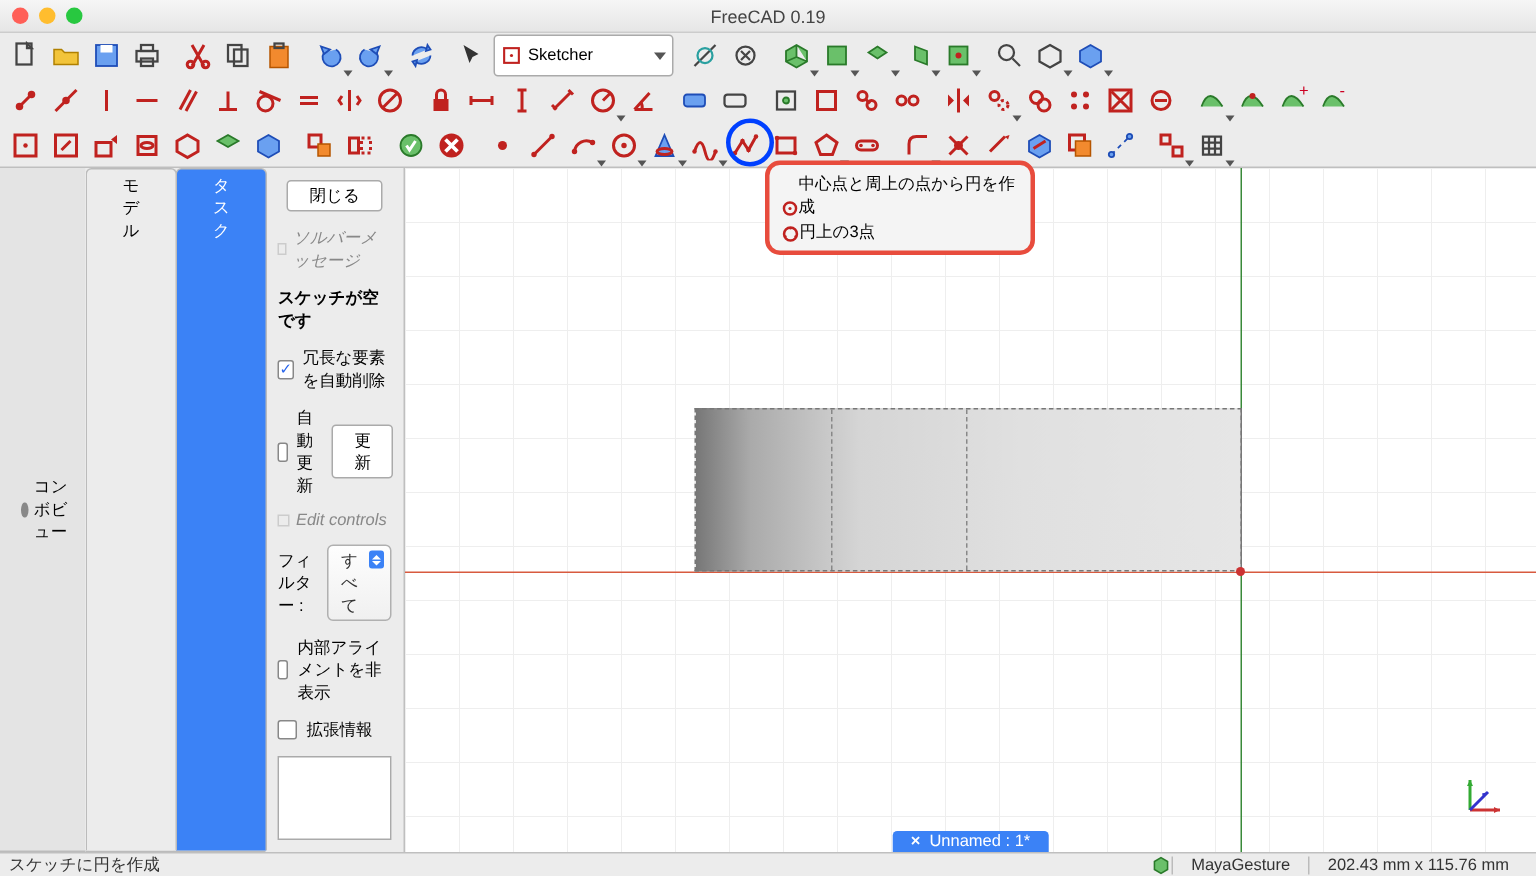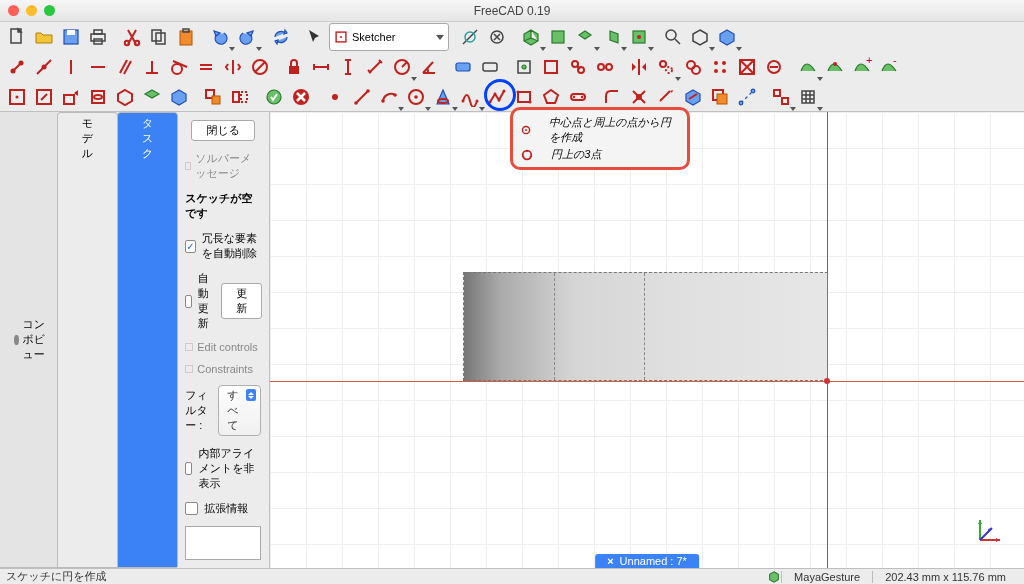--- a/index.html
+++ b/index.html
@@ -24,40 +24,40 @@
 
 
 .wb-sel { min-width: 120px; height: 28px; background: #fff; border: 1px solid #aaa; border-radius: 3px; display: flex; align-items: center; padding: 0 4px; gap: 4px; font-size: 11px; }
 .wb-sel .arrow { margin-left: auto; width: 0; height: 0; border-left: 4px solid transparent; border-right: 4px solid transparent; border-top: 5px solid #555; }
 
 
 .circle-hl { position: absolute; width: 32px; height: 32px; border: 3px solid #0040ff; border-radius: 50%; pointer-events: none; z-index: 5; }
 
 
 .popup { position: absolute; border: 3px solid #e84c3d; border-radius: 10px; background: #f4f4f4; padding: 4px 8px; z-index: 6; }
-.popup .opt { display: flex; align-items: center; gap: 18px; padding: 1px 0; font-style: italic; }
+.popup .opt { display: flex; align-items: flex-end; gap: 0; padding: 1px 0; }
 .popup .opt .ico { width: 12px; height: 12px; }
 
 
 .main { display: flex; height: calc(584px - 22px - 30px - 30px - 30px - 16px); }
 
 
 .side { width: 270px; background: #ececec; display: flex; flex-direction: row; border-right: 1px solid #bfbfbf; }
 .combo-hdr { background: #e4e4e4; border-bottom: 1px solid #bbb; padding: 1px 4px 1px 14px; font-size: 10px; display: flex; align-items: center; gap: 4px; }
 .combo-hdr .dot { width: 10px; height: 10px; background: #888; border-radius: 50%; display: inline-block; }
 .tabs { display: flex; background: #ececec; border-bottom: 1px solid #bbb; }
 .tab { padding: 3px 24px; border: 1px solid #bbb; border-bottom: none; background: #ececec; margin-right: -1px; font-size: 11px; border-radius: 4px 4px 0 0; cursor: pointer; }
 .tab.active { background: #3b82f6; color: #fff; }
 .panel { padding: 8px; display: flex; flex-direction: column; gap: 10px; overflow: auto; }
 .panel .btn { background: #fff; border: 1px solid #aaa; border-radius: 3px; padding: 2px 14px; font-size: 11px; cursor: pointer; }
 .panel .row { display: flex; align-items: center; gap: 6px; }
 .panel .row.center { justify-content: center; }
 .panel .row.between { justify-content: space-between; }
 .panel label { font-size: 11px; }
-.panel .sec { color: #888; font-size: 10px; display: flex; align-items: center; gap: 4px; }
+.panel .sec { color: #888; font-size: 10px; display: flex; align-items: center; gap: 4px; font-style: italic; }
 .panel .sec .fold { width: 8px; height: 8px; border: 1px solid #ccc; }
 .panel .filter-sel { background: linear-gradient(#fefefe,#f0f0f0); color:#333; border:1px solid #b0b0b0; border-radius:4px; padding:2px 18px 2px 8px; font-size:11px; position:relative; }
 .panel .filter-sel .arr { position:absolute; right:4px; top:3px; width:10px; height:12px; display:flex; flex-direction:column; align-items:center; justify-content:center; background:#3b82f6; border-radius:2px; }
 .panel .filter-sel .arr::before, .panel .filter-sel .arr::after { content:""; width:0; height:0; border-left:3px solid transparent; border-right:3px solid transparent; }
 .panel .filter-sel .arr::before { border-bottom:3px solid #fff; margin-bottom:1px; }
 .panel .filter-sel .arr::after { border-top:3px solid #fff; }
 .panel textarea { width: 100%; height: 80px; border: 1px solid #aaa; resize: none; background: #fff; }
 .panel .cb { width: 13px; height: 13px; border: 1px solid #888; border-radius: 2px; background: #fff; display: inline-flex; align-items: center; justify-content: center; font-size: 10px; color: #2563eb; }
 
 
@@ -685,24 +685,20 @@
         <div class="row">
           <span class="cb"></span>
           <label>自動更新</label>
         </div>
         <button class="btn" style="width:90px;">更新</button>
       </div>
       <div class="sec">
           <span class="fold"></span>
           <span>Edit controls</span>
         </div>
-      <div class="sec">
-          <span class="fold"></span>
-          <span>Constraints</span>
-        </div>
       <div class="row between">
         <label>フィルター :</label>
         <div class="filter-sel">
           <span>すべて</span>
           <span class="arr"></span>
         </div>
       </div>
       <div class="row">
         <span class="cb"></span>
         <label>内部アライメントを非表示</label>
@@ -727,21 +723,21 @@
     <svg class="tri-axis" viewBox="0 0 40 40">
       <path d="M8 32L28 32" stroke="#c33" stroke-width="2"></path>
         <path d="M28 32l-4-2v4z" fill="#c33"></path>
       <path d="M8 32L8 12" stroke="#3a3" stroke-width="2"></path>
         <path d="M8 12l-2 4h4z" fill="#3a3"></path>
       <path d="M8 32L20 20" stroke="#33c" stroke-width="2"></path>
         <path d="M20 20l-4 1 1 3z" fill="#33c"></path>
     </svg>
     <div class="doctab">
       <span class="x">×</span>
-      <span>Unnamed : 7*</span>
+      <span>Unnamed : 1*</span>
     </div>
   </div>
 </div>
 
 <div class="status">
   <span>スケッチに円を作成</span>
   <span class="fill"></span>
   <svg class="nav-icon" viewBox="0 0 16 16">
       <path d="M8 2l5 3v6l-5 3-5-3V5z" class="grn"></path>
     </svg>

